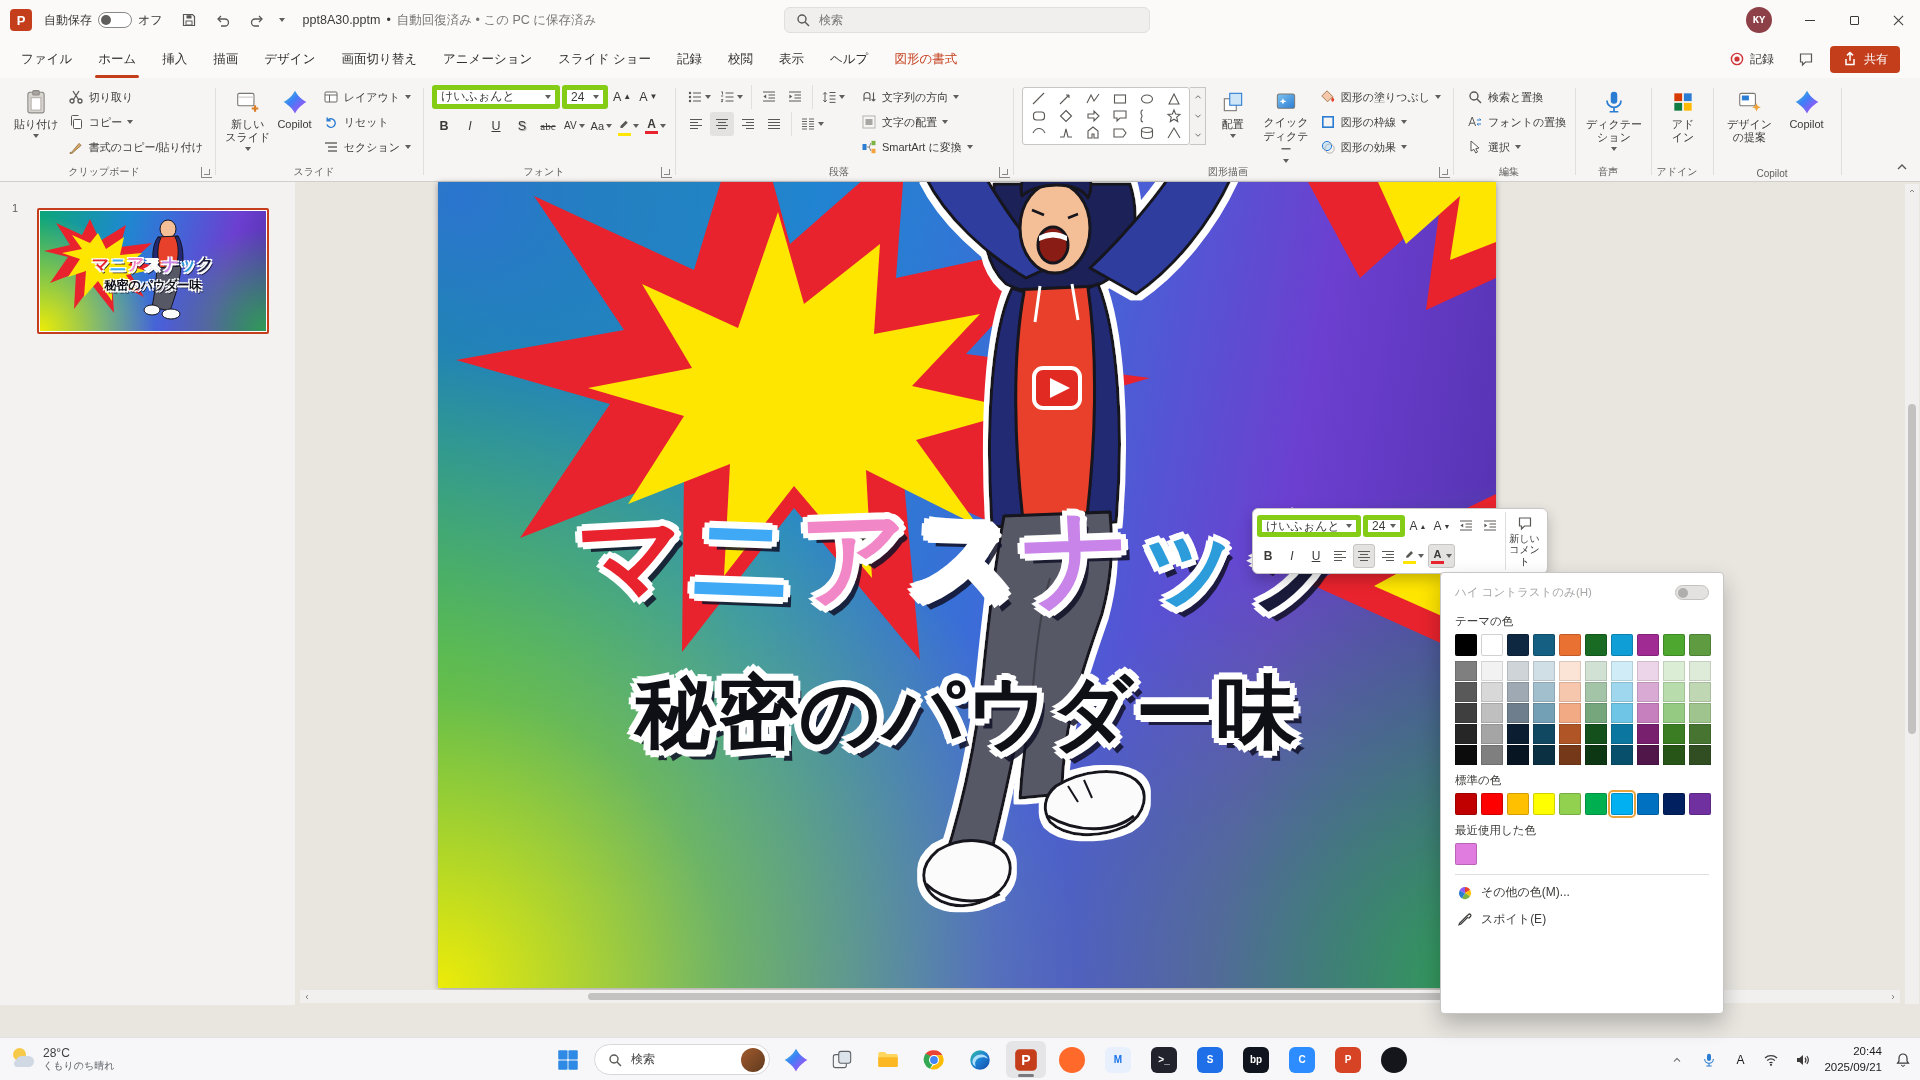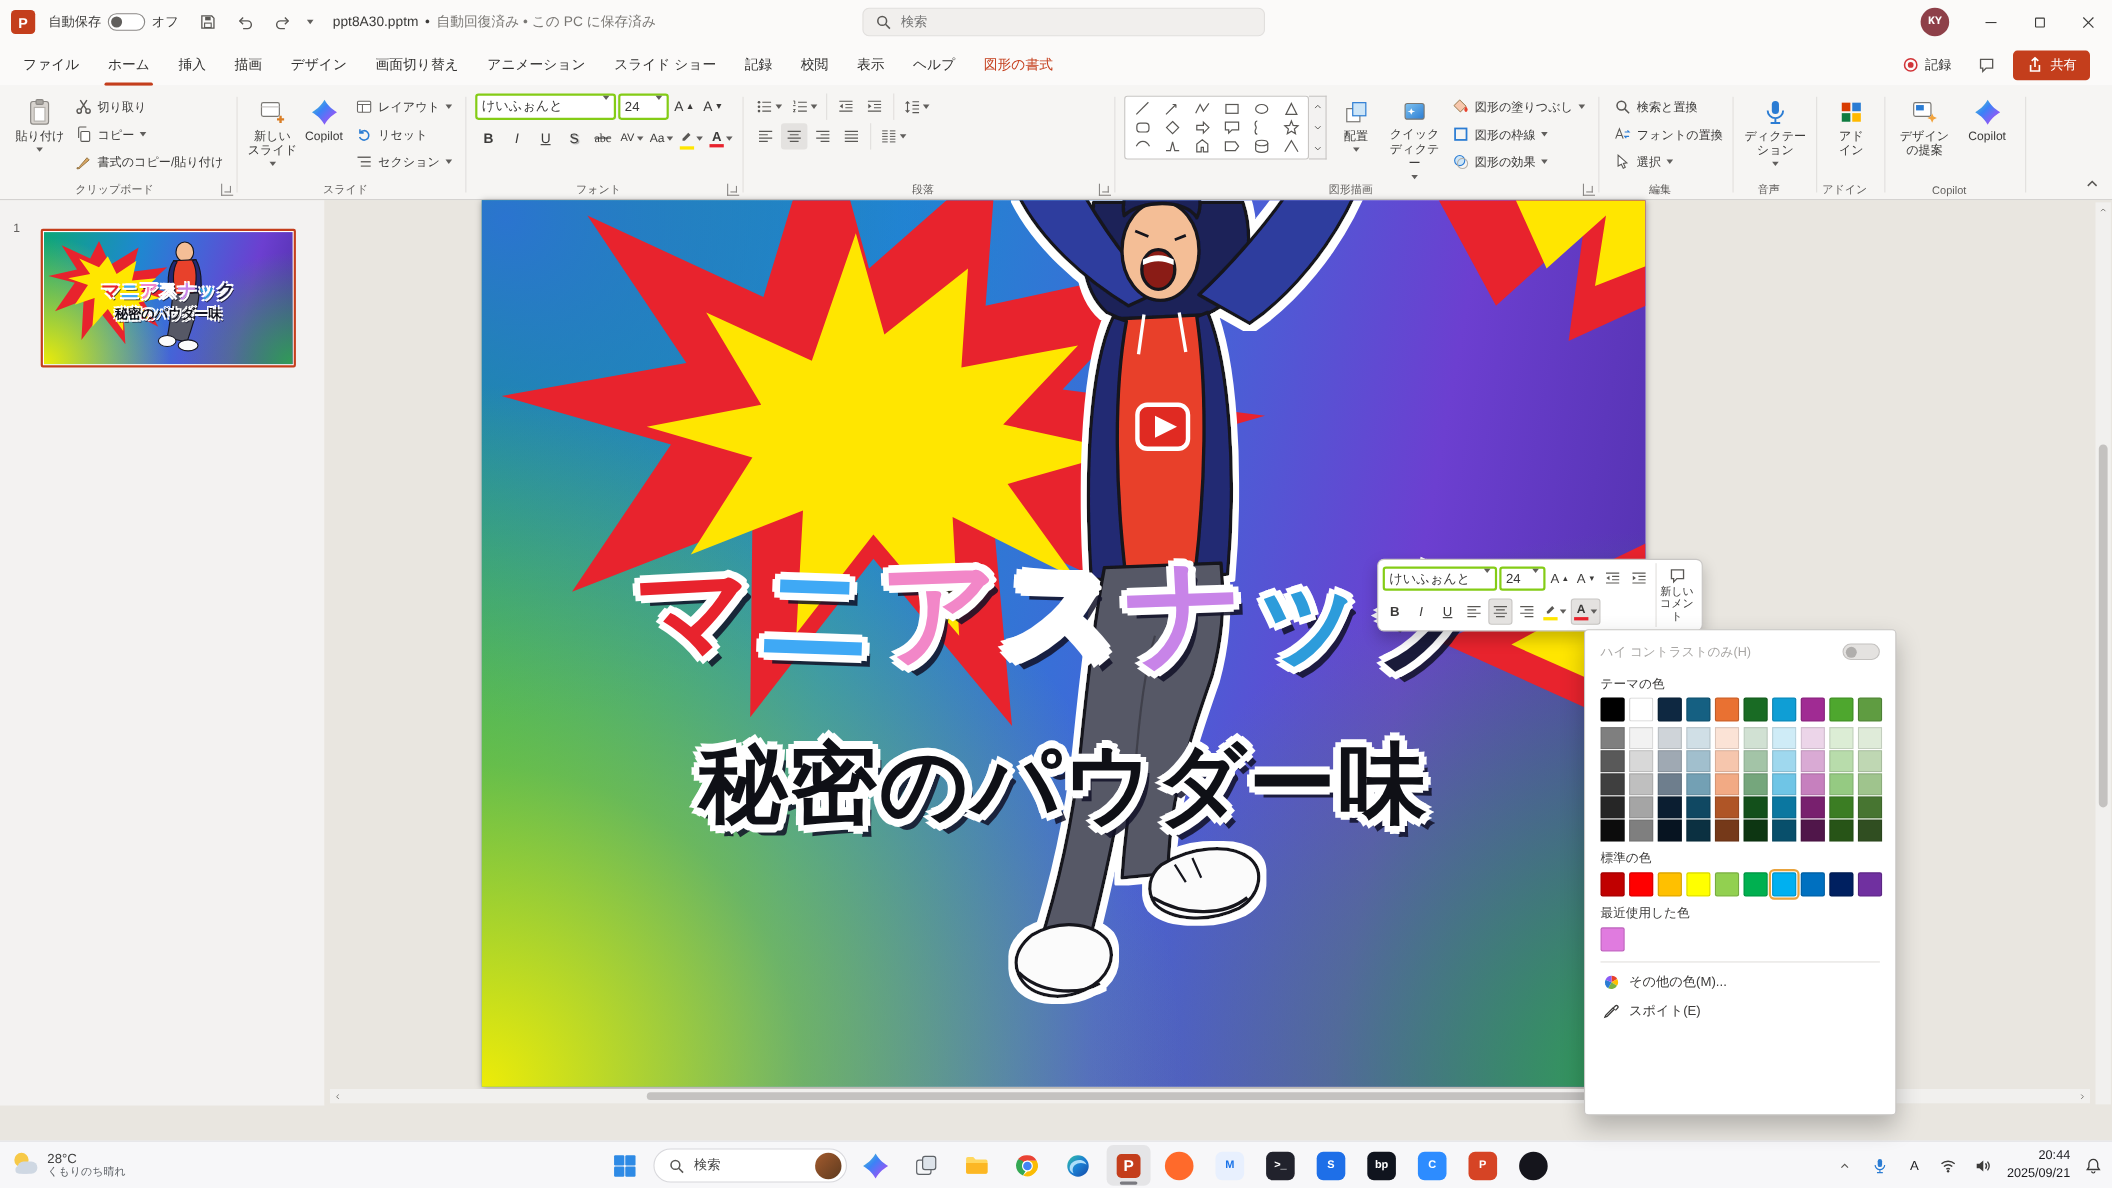--- a/index.html
+++ b/index.html
@@ -43,21 +43,21 @@
   .ribbon { left:0; top:78px; width:1920px; height:104px; background:#F6F5F3; border-bottom:1px solid #D1CFCD; display:flex; align-items:stretch; padding:2px 4px 0 4px; }
   .group { position:relative; display:flex; align-items:flex-start; gap:2px; padding:3px 8px 18px 8px; }
   .group::after { content:""; position:absolute; right:0; top:8px; bottom:6px; width:1px; background:#E1DFDD; }
   .glabel { position:absolute; left:0; right:12px; bottom:2px; text-align:center; font-size:10px; color:#605E5C; white-space:nowrap; }
   .launcher { position:absolute; right:4px; bottom:3px; width:11px; height:11px; border-left:1px solid #8A8886; border-bottom:1px solid #8A8886; }
   .launcher::after { content:""; position:absolute; right:2px; top:2px; width:5px; height:5px; border-right:1px solid #8A8886; border-bottom:1px solid #8A8886; }
   .btn-lg { display:flex; flex-direction:column; align-items:center; justify-content:flex-start; gap:3px; width:58px; padding-top:6px; height:80px; font-size:11px; color:#3B3A39; text-align:center; line-height:1.2; border-radius:4px; }
   .stack { display:flex; flex-direction:column; justify-content:flex-start; gap:1px; padding-top:2px; }
   .sbtn { display:flex; align-items:center; height:24px; gap:5px; font-size:11px; color:#3B3A39; padding:0 5px; border-radius:3px; white-space:nowrap; }
   .trow { display:flex; align-items:center; gap:2px; height:27px; }
-  .fontbox { display:flex; height:24px; background:#fff; border:2px solid #84cc16; border-radius:3px; padding:0 4px; gap:4px; }
+  .fontbox { display:flex; align-items:center; height:24px; background:#fff; border:5px solid #84cc16; border-radius:3px; padding:0 4px; gap:4px; }
   .fontbox input { border:none; outline:none; font-size:12px; color:#3B3A39; width:100%; background:transparent; }
   .tgl { min-width:24px; height:24px; display:flex; align-items:center; justify-content:center; border-radius:3px; font-size:12.5px; color:#3B3A39; padding:0 3px; gap:2px; }
   .tgl.b { font-weight:bold; } .tgl.i { font-style:italic; } .tgl.u { text-decoration:underline; }
   .tgl.s { text-shadow:1px 1px 1px #9a9a9a; } .tgl.st { text-decoration:line-through; font-size:11px;font-family:Liberation Serif, serif; }
   .colstack { display:flex; flex-direction:column; align-items:center; line-height:1; }
   .cbar { width:13px; height:3px; margin-top:1px; }
   .vline { width:1px; background:#E1DFDD; height:24px; margin:0 3px; align-self:center; }
   .gallery { width:168px; height:58px; background:#fff; border:1px solid #C8C6C4; border-radius:3px; display:grid; grid-template-columns:repeat(6,1fr); padding:2px; align-self:flex-start; margin-top:4px; }
   .gshape { display:flex; align-items:center; justify-content:center; }
   .gnav { width:16px; height:58px; margin-top:4px; border:1px solid #C8C6C4; border-left:none; background:#F3F2F1; display:flex; flex-direction:column; }
@@ -646,20 +646,43 @@
             </div>
           <span class="vline"></span>
           <div class="tgl">
               <svg class="ic16">
                 <use href="#s-columns"></use>
               </svg>
               <span class="caret"></span>
             </div>
         </div>
       </div>
+      <div class="stack" style="margin-left:6px">
+        <div class="sbtn">
+            <svg class="ic16">
+              <use href="#s-textdir"></use>
+            </svg>
+            <span>文字列の方向</span>
+            <span class="caret"></span>
+          </div>
+        <div class="sbtn">
+            <svg class="ic16">
+              <use href="#s-valign"></use>
+            </svg>
+            <span>文字の配置</span>
+            <span class="caret"></span>
+          </div>
+        <div class="sbtn">
+            <svg class="ic16">
+              <use href="#s-smartart"></use>
+            </svg>
+            <span>SmartArt に変換</span>
+            <span class="caret"></span>
+          </div>
+      </div>
       <div class="glabel">段落</div>
       <div class="launcher"></div>
     </div>
 
     <div class="group" style="width:440px">
       <div style="display:flex">
         <div class="gallery" id="shape-gallery">
             <span class="gshape">
               <svg width="16" height="16" viewBox="0 0 16 16" fill="none" stroke="#5A5855" stroke-width="1.1">
                 <path d="M2 13 13 2"></path>

